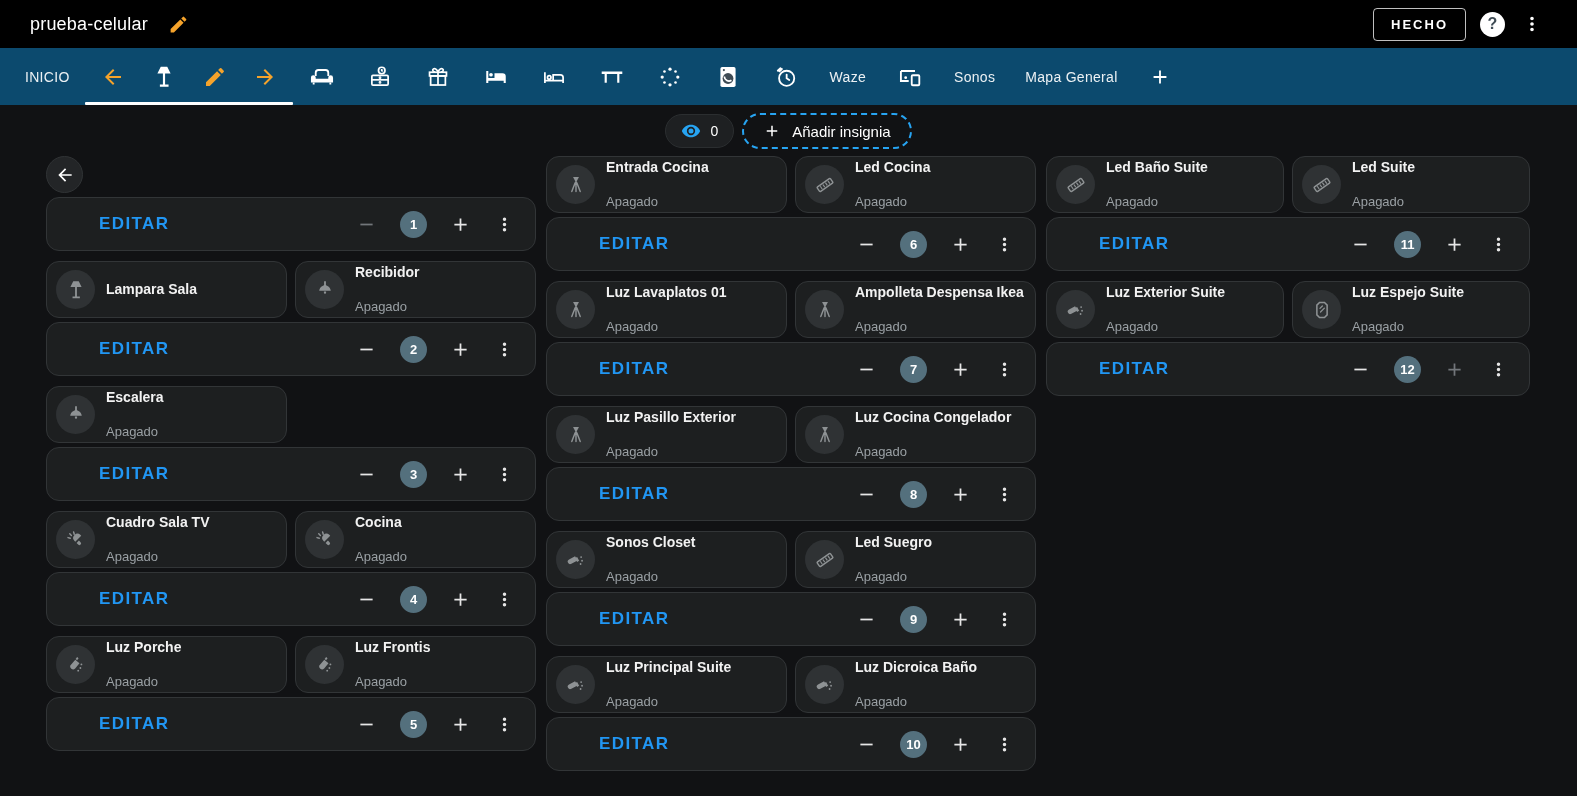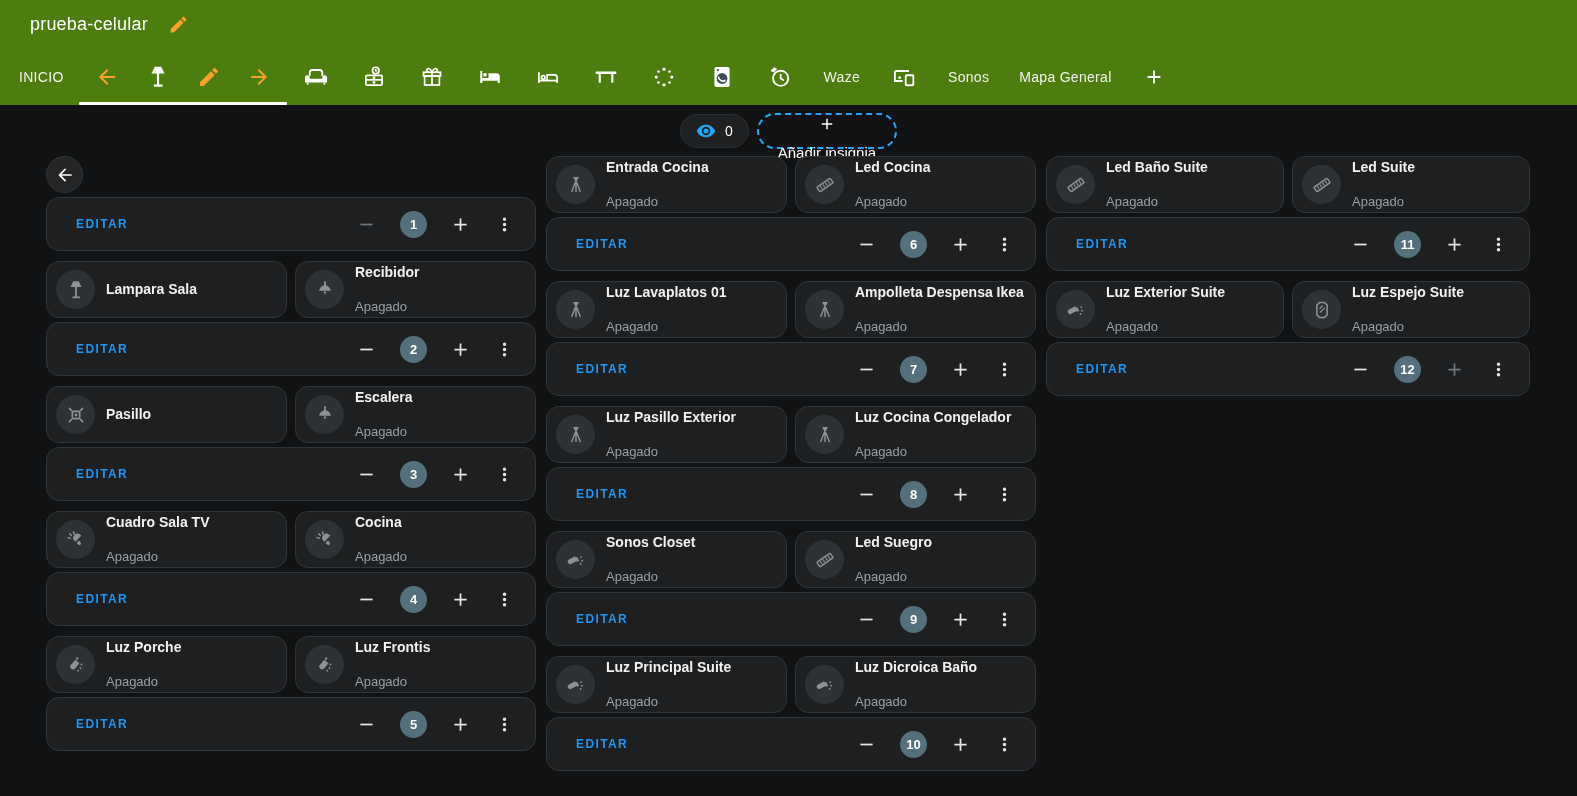--- a/index.html
+++ b/index.html
@@ -6,21 +6,21 @@
   html,body { margin:0; padding:0; }
   body {
     width:1577px; height:796px; overflow:hidden;
     background:#111214;
     font-family:"Liberation Sans", sans-serif;
     color:#fff;
     -webkit-font-smoothing:antialiased;
   }
   
   .appbar {
-    height:48px; background:#4d7c0f;
+    height:48px; background:#000000;
     display:flex; align-items:center;
     padding:0 32px 0 30px;
   }
   .appbar-title { font-size:18px; font-weight:400; letter-spacing:.2px; }
   .title-pencil { margin-left:20px; color:#f5a32b; display:flex; align-items:center; cursor:pointer; }
   .appbar-right { margin-left:auto; display:flex; align-items:center; gap:14px; }
   .done-btn {
     border:1px solid rgba(255,255,255,.75); border-radius:4px;
     background:transparent; color:#fff;
     font-family:inherit; font-size:13px; font-weight:700; letter-spacing:2px;
@@ -28,22 +28,22 @@
   }
   .help-btn {
     width:25px; height:25px; border-radius:50%; background:#fff;
     color:#3e4b54; font-size:16px; font-weight:700;
     display:flex; align-items:center; justify-content:center; cursor:pointer;
   }
   .overflow-btn { color:#fff; display:flex; align-items:center; cursor:pointer; padding:2px; }
 
   
   .tabbar {
-    height:57px; background:#4d7c0f;
-    display:flex; align-items:center; padding-left:4px;
+    height:57px; background:#0c4a6e;
+    display:flex; align-items:center; padding-left:10px;
   }
   .tab {
     height:57px; display:flex; align-items:center; justify-content:center;
     padding:0 15px; cursor:pointer; position:relative;
     color:rgba(255,255,255,.92); font-size:14px; letter-spacing:.3px;
   }
   .tab.icon-tab { padding:0 16px; }
   .tab .t-ico { display:flex; align-items:center; color:#fff; }
   .tab.edit-group { gap:26px; padding:0 16px; }
   .tab.edit-group .orange { color:#f5a32b; display:flex; }
@@ -60,21 +60,21 @@
   .eye-pill {
     background:#1e2022; border:1px solid #2b2e30; border-radius:18px;
     height:34px; padding:0 15px; display:flex; align-items:center; gap:9px;
     cursor:pointer;
   }
   .eye-pill .eye { color:#27a4f2; display:flex; }
   .eye-pill .cnt { font-size:14px; color:#fff; }
   .add-pill {
     border:2px dashed #27a4f2; border-radius:19px; background:transparent;
     height:36px; padding:0 19px; display:flex; align-items:center; gap:11px;
-    color:#fff; font-family:inherit; font-size:15px; cursor:pointer;flex-direction:column;
+    color:#fff; font-family:inherit; font-size:15px; cursor:pointer;
   }
   .add-pill .plus { display:flex; color:#fff; }
 
   
   .board {
     display:flex; align-items:flex-start; gap:10px;
     padding:7px 0 0 46px;
   }
   .col { width:490px; display:flex; flex-direction:column; }
   .col.col-right { width:484px; }
@@ -98,41 +98,50 @@
   .card-text { min-width:0; }
   .card-name { font-size:14px; font-weight:700; line-height:1.25; white-space:nowrap; color:#f2f2f2; }
   .card-state { font-size:13px; color:#9aa0a4; line-height:1.2; margin-top:17px; }
   .editorbar {
     background:#1d1f20; border:1px solid #323537; border-radius:13px;
     height:54px; display:flex; align-items:center;
     padding:0 20px 0 29px;
   }
   .edit-btn {
     background:none; border:none; padding:0; cursor:pointer;
-    color:#2196f3; font-family:inherit; font-size:12px; font-weight:700; letter-spacing:1.4px;
+    color:#2196f3; font-family:inherit; font-size:17px; font-weight:700; letter-spacing:1.4px;margin-left:23px;
   }
   .bar-controls { margin-left:auto; display:flex; align-items:center; gap:23px; }
   .ctrl { display:flex; align-items:center; justify-content:center; color:#e6e6e6; cursor:pointer; background:none; border:none; padding:0; }
   .ctrl.disabled { color:#72767a; cursor:default; }
   .num-badge {
     width:27px; height:27px; border-radius:50%; background:#54707d;
     display:flex; align-items:center; justify-content:center;
     font-size:13px; font-weight:700; color:#fff; flex:none;
   }
 </style>
 </head>
 <body>
 
 <header class="appbar">
   <span class="appbar-title">prueba-celular</span>
   <span class="title-pencil">
       <svg xmlns="http://www.w3.org/2000/svg" viewBox="0 0 24 24" width="21" height="21">
         <path fill="currentColor" d="M3 17.25V21h3.75L17.81 9.94l-3.75-3.75L3 17.25zM20.71 7.04c.39-.39.39-1.02 0-1.41l-2.34-2.34a.996.996 0 0 0-1.41 0l-1.83 1.83 3.75 3.75 1.83-1.83z"></path>
       </svg>
     </span>
+  <div class="appbar-right">
+    <button class="done-btn">HECHO</button>
+    <span class="help-btn">?</span>
+    <span class="overflow-btn">
+        <svg xmlns="http://www.w3.org/2000/svg" viewBox="0 0 24 24" width="22" height="22">
+          <path fill="currentColor" d="M12 8a2 2 0 1 0-2-2 2 2 0 0 0 2 2zm0 2a2 2 0 1 0 2 2 2 2 0 0 0-2-2zm0 6a2 2 0 1 0 2 2 2 2 0 0 0-2-2z"></path>
+        </svg>
+      </span>
+  </div>
 </header>
 
 <nav class="tabbar">
     <div class="tab text-tab">
       <span>INICIO</span>
     </div>
     <div class="tab edit-group">
       <span class="orange">
         <svg xmlns="http://www.w3.org/2000/svg" viewBox="0 0 24 24" width="24" height="24">
           <path fill="currentColor" d="M20 11H7.83l5.59-5.59L12 4l-8 8 8 8 1.41-1.41L7.83 13H20v-2z"></path>
@@ -377,34 +386,20 @@
               </svg>
             </button>
           </span>
         </div>
       </div>
       <div class="section">
         <div class="cards">
           <div class="card">
             <span class="card-icon">
               <svg xmlns="http://www.w3.org/2000/svg" viewBox="0 0 24 24" width="22" height="22">
-                <g fill="none" stroke="currentColor" stroke-width="1.8">
-                  <rect x="8" y="8" width="8" height="8" rx="1"></rect>
-                  <circle cx="12" cy="12" r="1.6" fill="currentColor" stroke="none"></circle>
-                  <path stroke-linecap="round" d="M4.8 4.8l2.2 2.2M19.2 4.8L17 7M4.8 19.2L7 17M19.2 19.2L17 17"></path>
-                </g>
-              </svg>
-            </span>
-            <span class="card-text">
-              <div class="card-name">Pasillo</div>
-            </span>
-          </div>
-          <div class="card">
-            <span class="card-icon">
-              <svg xmlns="http://www.w3.org/2000/svg" viewBox="0 0 24 24" width="22" height="22">
                 <path fill="currentColor" d="M11 2.5h2v4.2h-2zM5.7 12.7c.6-3.5 3.2-6 6.3-6s5.7 2.5 6.3 6H5.7zM10.8 13.7h2.4v1.2a1.2 1.2 0 0 1-2.4 0v-1.2z"></path>
               </svg>
             </span>
             <span class="card-text">
               <div class="card-name">Escalera</div>
               <div class="card-state">Apagado</div>
             </span>
           </div>
         </div>
         <div class="editorbar">

